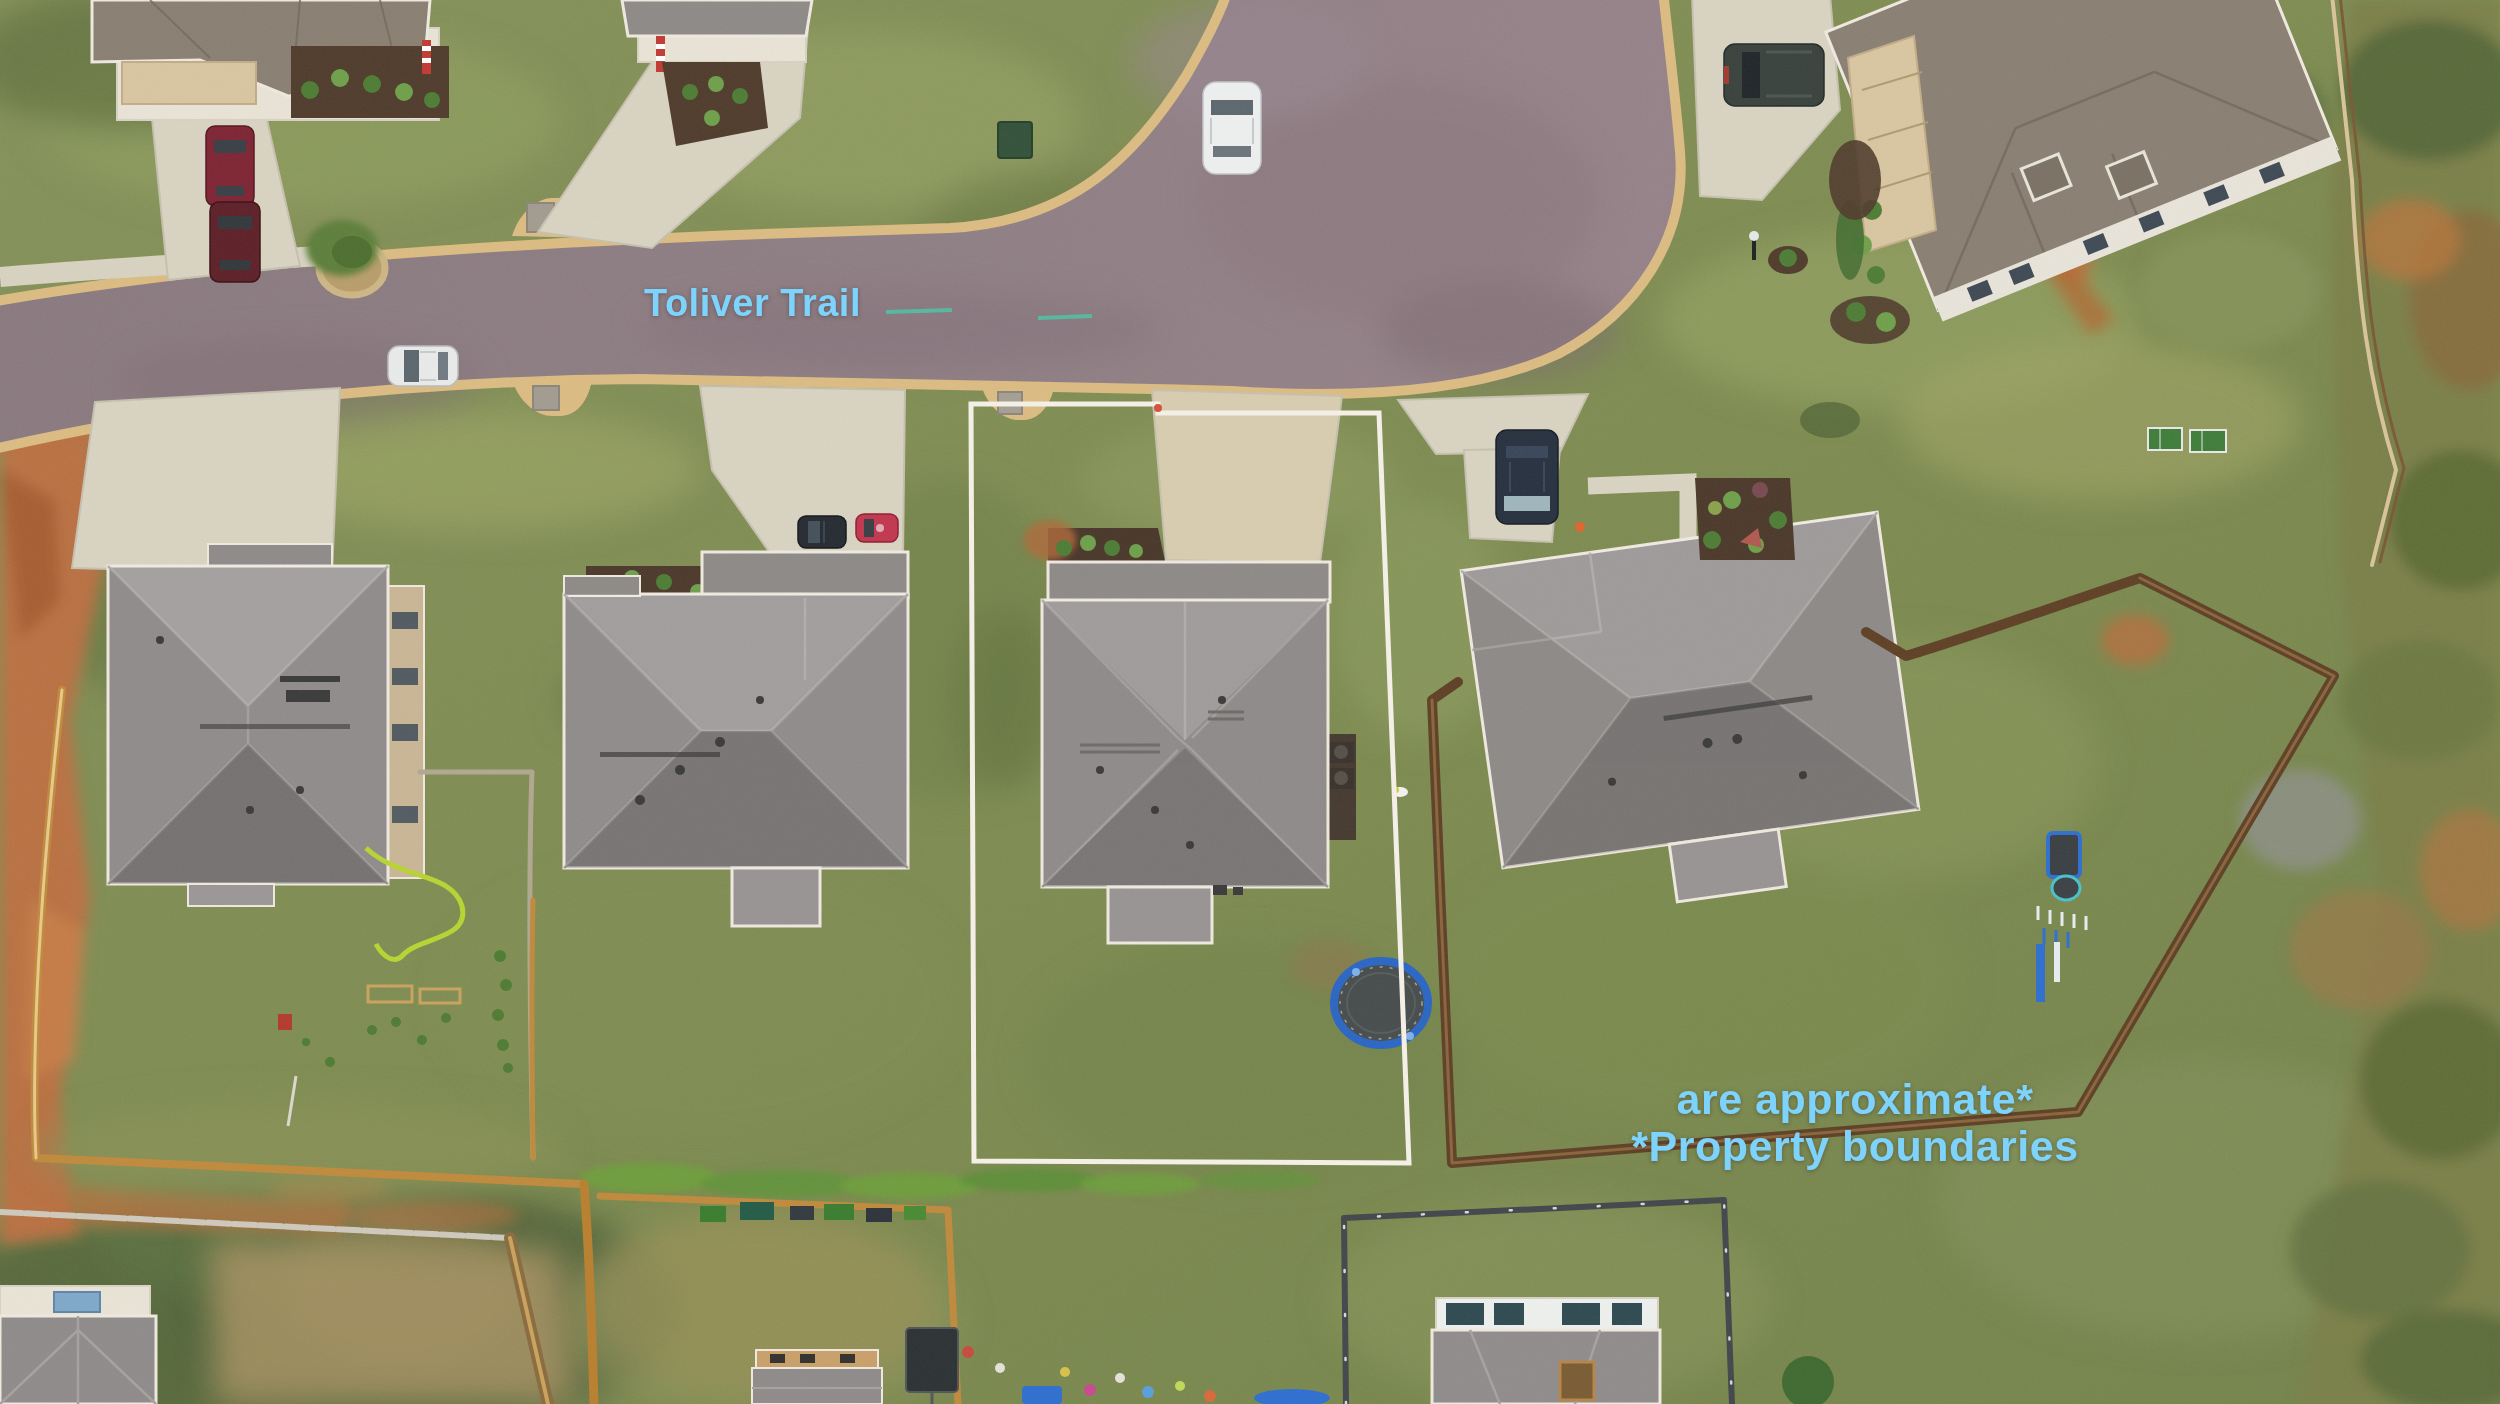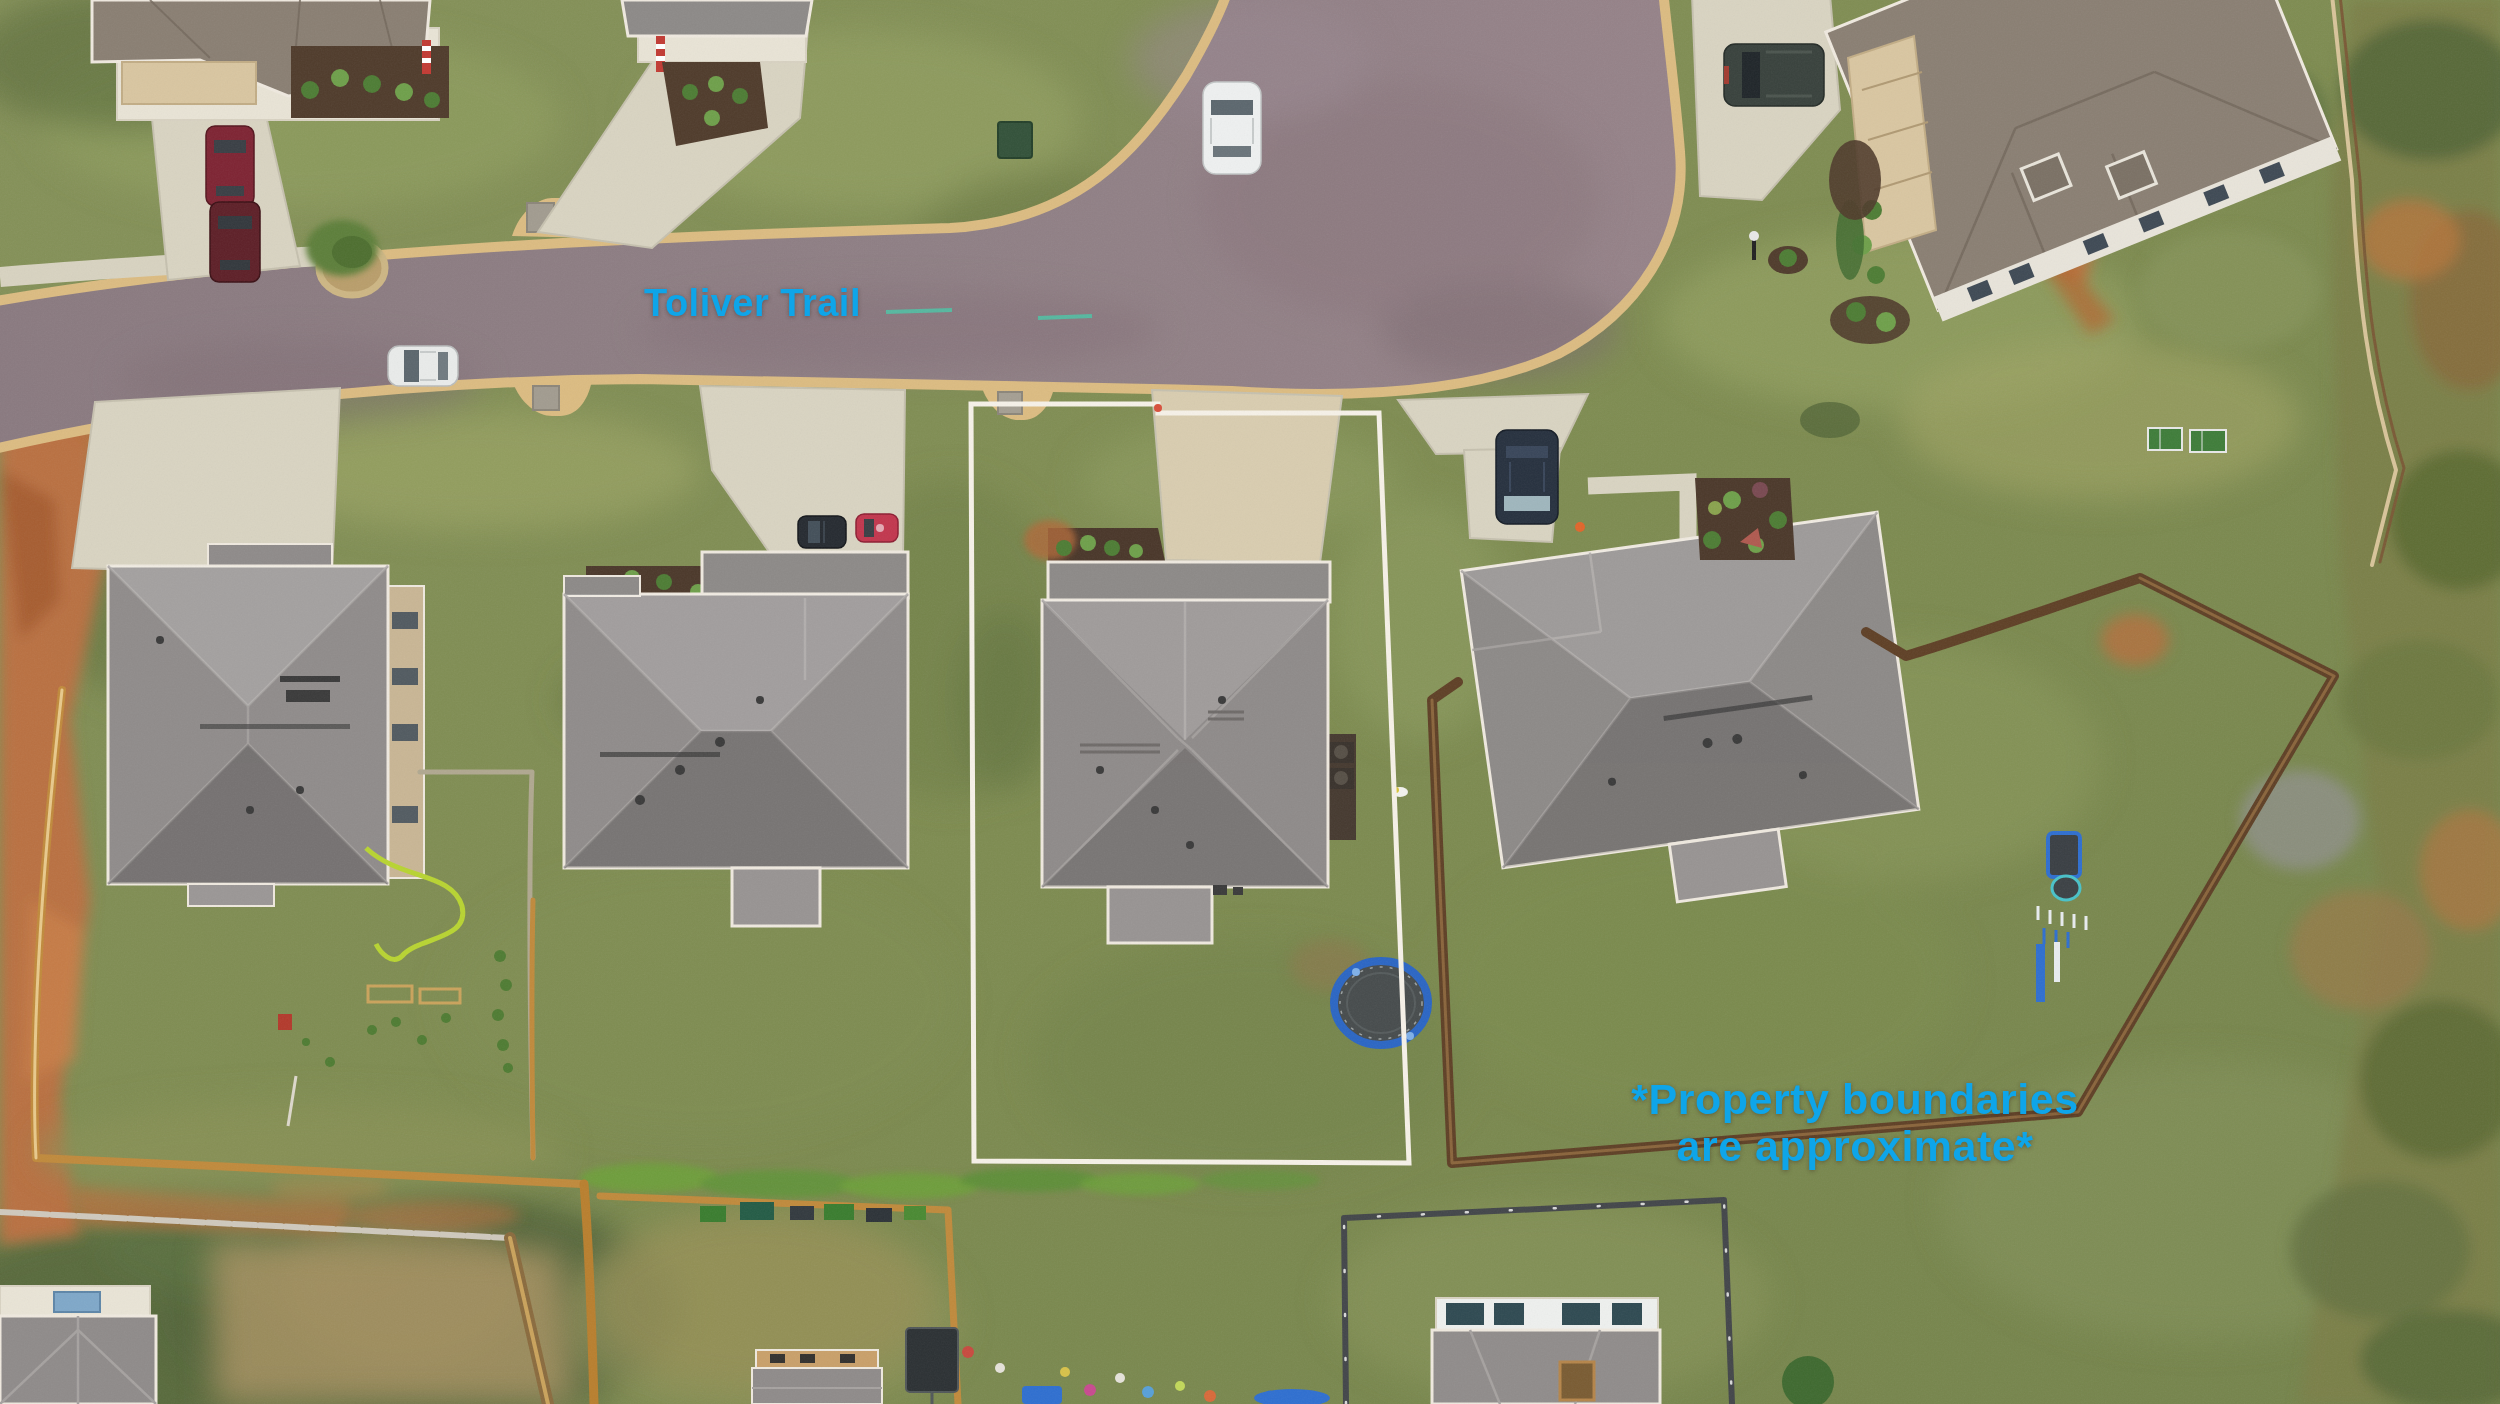--- a/index.html
+++ b/index.html
@@ -1,18 +1,18 @@
 <!DOCTYPE html>
 <html><head>
 <meta charset="utf-8">
 <style>
   html,body{margin:0;padding:0;background:#222;}
   #stage{position:relative;width:2500px;height:1404px;overflow:hidden;font-family:"Liberation Sans",sans-serif;}
   #stage svg{position:absolute;left:0;top:0;display:block;}
-  .photo-label{position:absolute;color:#0ea5e9;font-weight:bold;letter-spacing:.5px;
+  .photo-label{position:absolute;color:#7dd3fc;font-weight:bold;letter-spacing:.5px;
     text-shadow:0 1px 4px rgba(60,40,30,.45);white-space:nowrap;}
   #street-label{left:644px;top:282px;font-size:38px;}
   #disclaimer-label{left:1855px;top:1076px;font-size:43px;line-height:47px;text-align:center;transform:translateX(-50%);}
 </style>
 </head>
 <body>
 
 <div id="stage">
 <svg width="2500" height="1404" viewBox="0 0 2500 1404">
   <defs>
@@ -625,16 +625,16 @@
   <g>
     <polygon points="971,404 1158,404 1158,413 1379,413 1409,1163 974,1161" fill="none" stroke="#f6f1e8" stroke-width="5"></polygon>
     <circle cx="1158" cy="408" r="4" fill="#d8503c"></circle>
   </g>
 
   <rect x="0" y="0" width="2500" height="1404" filter="url(#grain)" opacity=".5"></rect>
 </svg>
 
 <div class="photo-label" id="street-label">Toliver Trail</div>
 <div class="photo-label" id="disclaimer-label">
+  <div>are approximate*</div>
   <div>*Property boundaries</div>
-  <div>are approximate*</div>
 </div>
 </div>
 
 </body></html>

